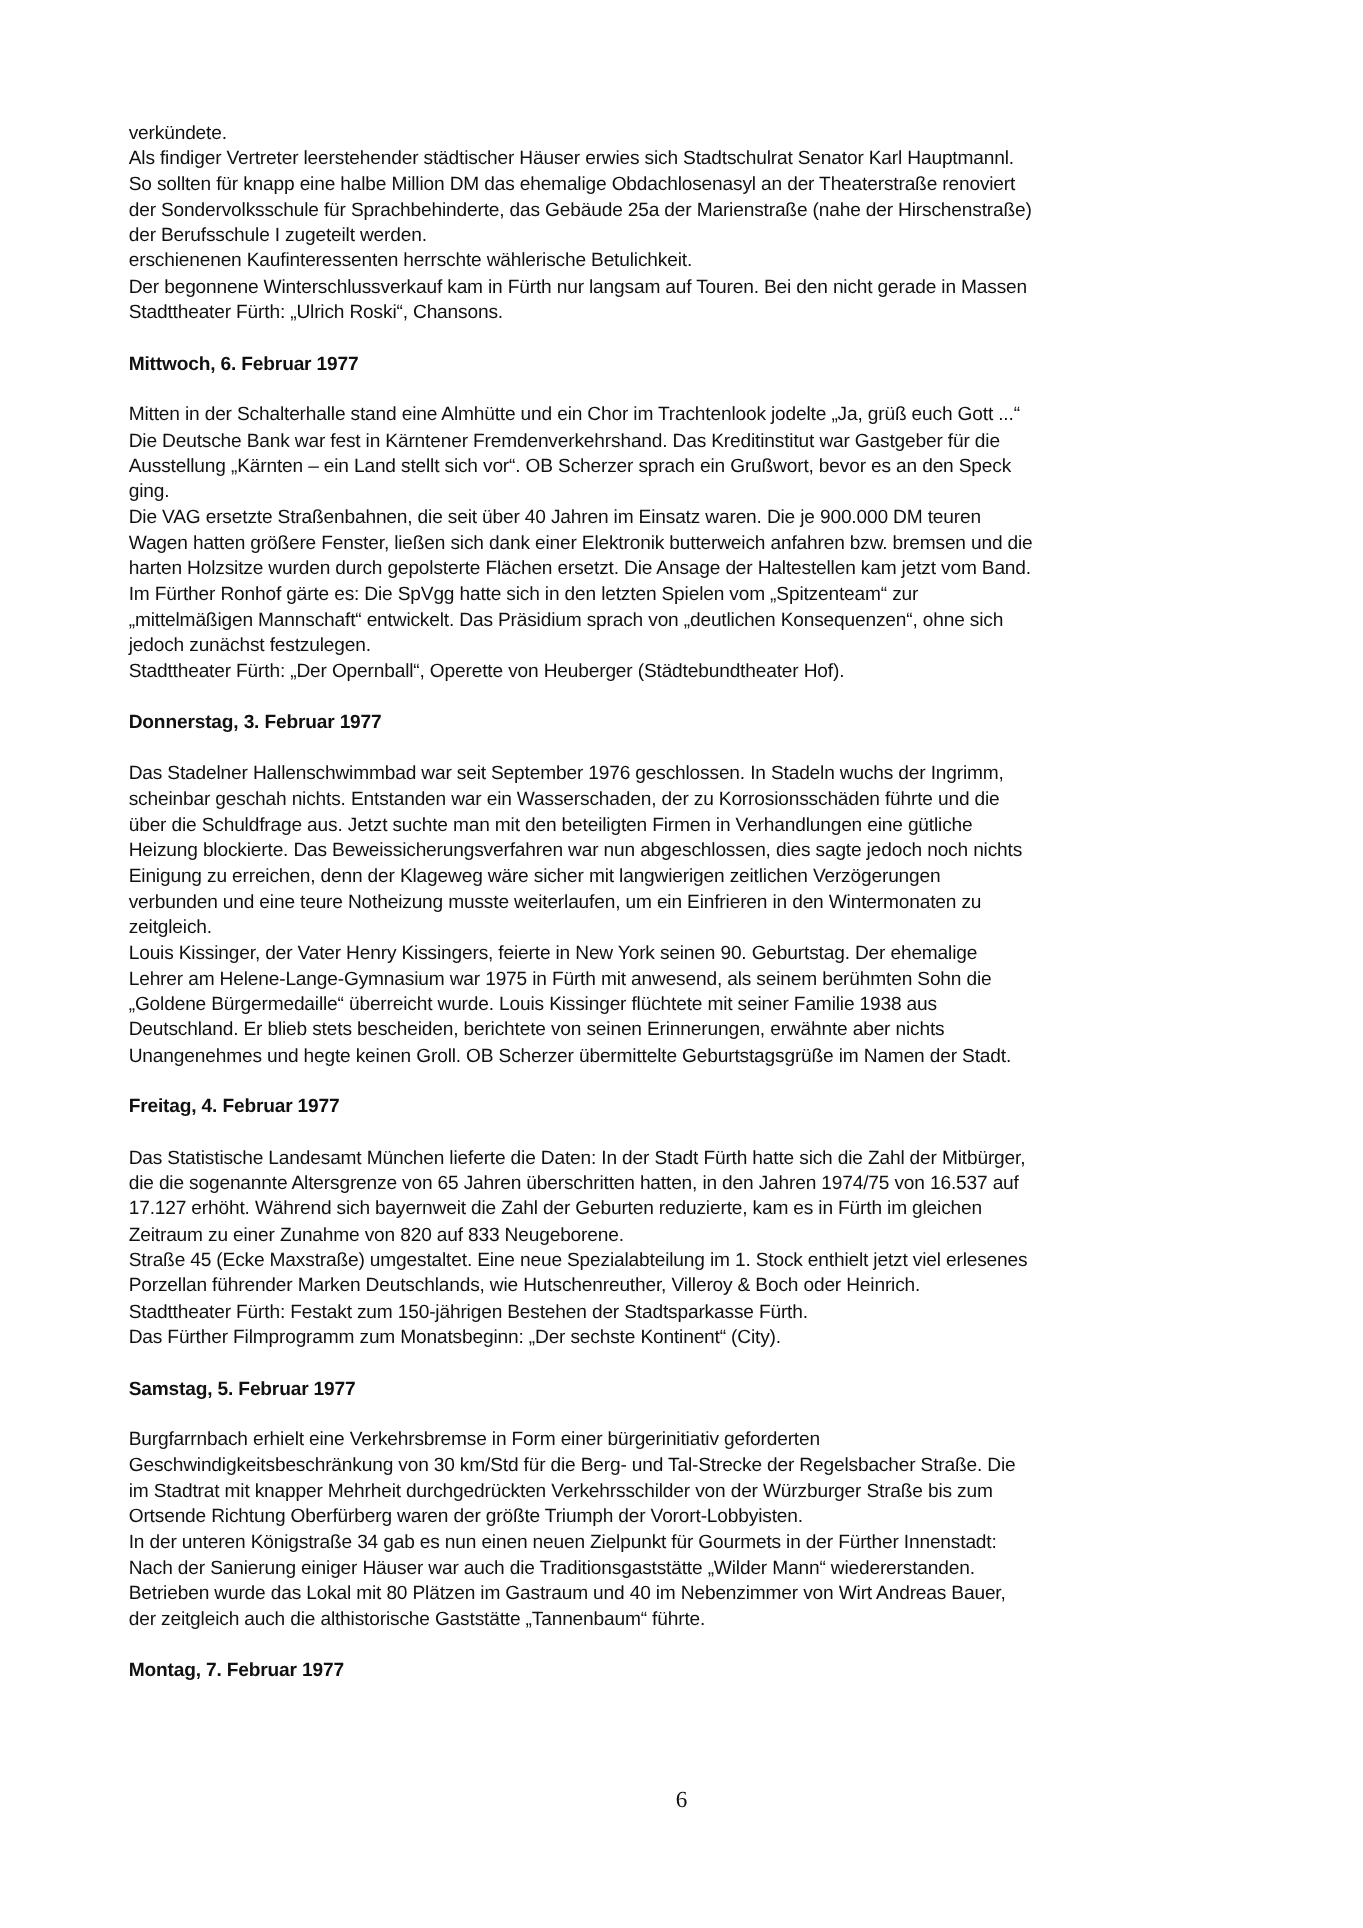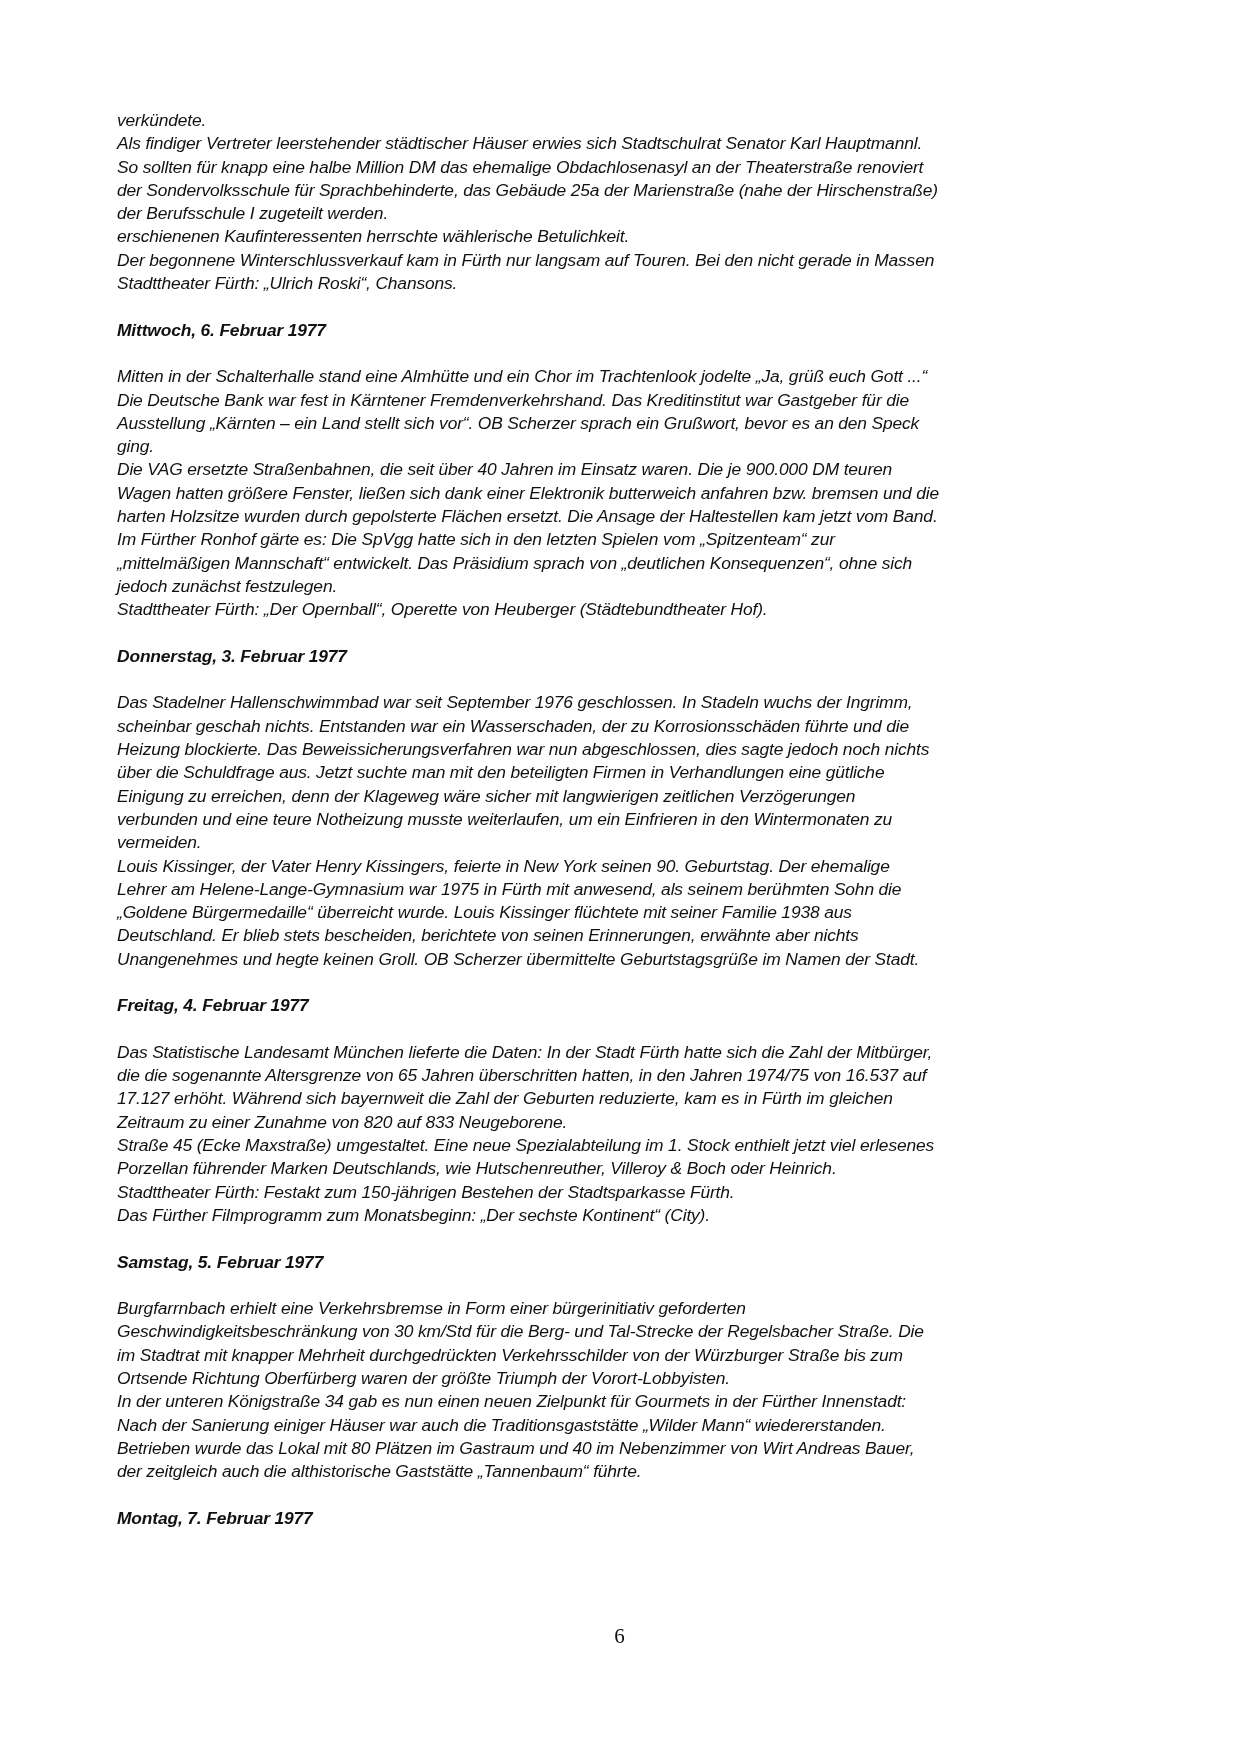--- a/index.html
+++ b/index.html
@@ -2,21 +2,20 @@
 <html><head>
 <meta charset="utf-8">
 <style>
   html, body { margin: 0; padding: 0; background: #ffffff; }
   body { width: 1239px; height: 1753px; position: relative; overflow: hidden; }
   .page {
     position: absolute; left: 117px; top: 109px; width: 1030px;
     font-family: "Liberation Sans", sans-serif;
     font-size: 17.4px; line-height: 23.3px; color: #111111;
     letter-spacing: -0.15px;
-    font-style: italic;
   }
   .p { margin: 0; white-space: nowrap; }
   .gap { height: 23.3px; }
   .h { font-weight: bold; margin: 0; }
   .pagenum {
     position: absolute; left: 0; width: 1239px; top: 1624px; text-align: center;
     font-family: "Liberation Serif", serif; font-size: 21px; color: #111;
   }
 </style>
 </head>
@@ -50,25 +49,25 @@
     <p class="p">jedoch zunächst festzulegen.</p>
     <p class="p">Stadttheater Fürth: „Der Opernball“, Operette von Heuberger (Städtebundtheater Hof).</p>
   </div>
 
   <div class="gap"></div>
   <div>
     <p class="h">Donnerstag, 3. Februar 1977</p>
     <div class="gap"></div>
     <p class="p">Das Stadelner Hallenschwimmbad war seit September 1976 geschlossen. In Stadeln wuchs der Ingrimm,</p>
     <p class="p">scheinbar geschah nichts. Entstanden war ein Wasserschaden, der zu Korrosionsschäden führte und die</p>
+    <p class="p">über die Schuldfrage aus. Jetzt suchte man mit den beteiligten Firmen in Verhandlungen eine gütliche</p>
     <p class="p">Heizung blockierte. Das Beweissicherungsverfahren war nun abgeschlossen, dies sagte jedoch noch nichts</p>
-    <p class="p">über die Schuldfrage aus. Jetzt suchte man mit den beteiligten Firmen in Verhandlungen eine gütliche</p>
     <p class="p">Einigung zu erreichen, denn der Klageweg wäre sicher mit langwierigen zeitlichen Verzögerungen</p>
     <p class="p">verbunden und eine teure Notheizung musste weiterlaufen, um ein Einfrieren in den Wintermonaten zu</p>
-    <p class="p">vermeiden.</p>
+    <p class="p">zeitgleich.</p>
     <p class="p">Louis Kissinger, der Vater Henry Kissingers, feierte in New York seinen 90. Geburtstag. Der ehemalige</p>
     <p class="p">Lehrer am Helene-Lange-Gymnasium war 1975 in Fürth mit anwesend, als seinem berühmten Sohn die</p>
     <p class="p">„Goldene Bürgermedaille“ überreicht wurde. Louis Kissinger flüchtete mit seiner Familie 1938 aus</p>
     <p class="p">Deutschland. Er blieb stets bescheiden, berichtete von seinen Erinnerungen, erwähnte aber nichts</p>
     <p class="p">Unangenehmes und hegte keinen Groll. OB Scherzer übermittelte Geburtstagsgrüße im Namen der Stadt.</p>
   </div>
 
   <div class="gap"></div>
   <div>
     <p class="h">Freitag, 4. Februar 1977</p>

